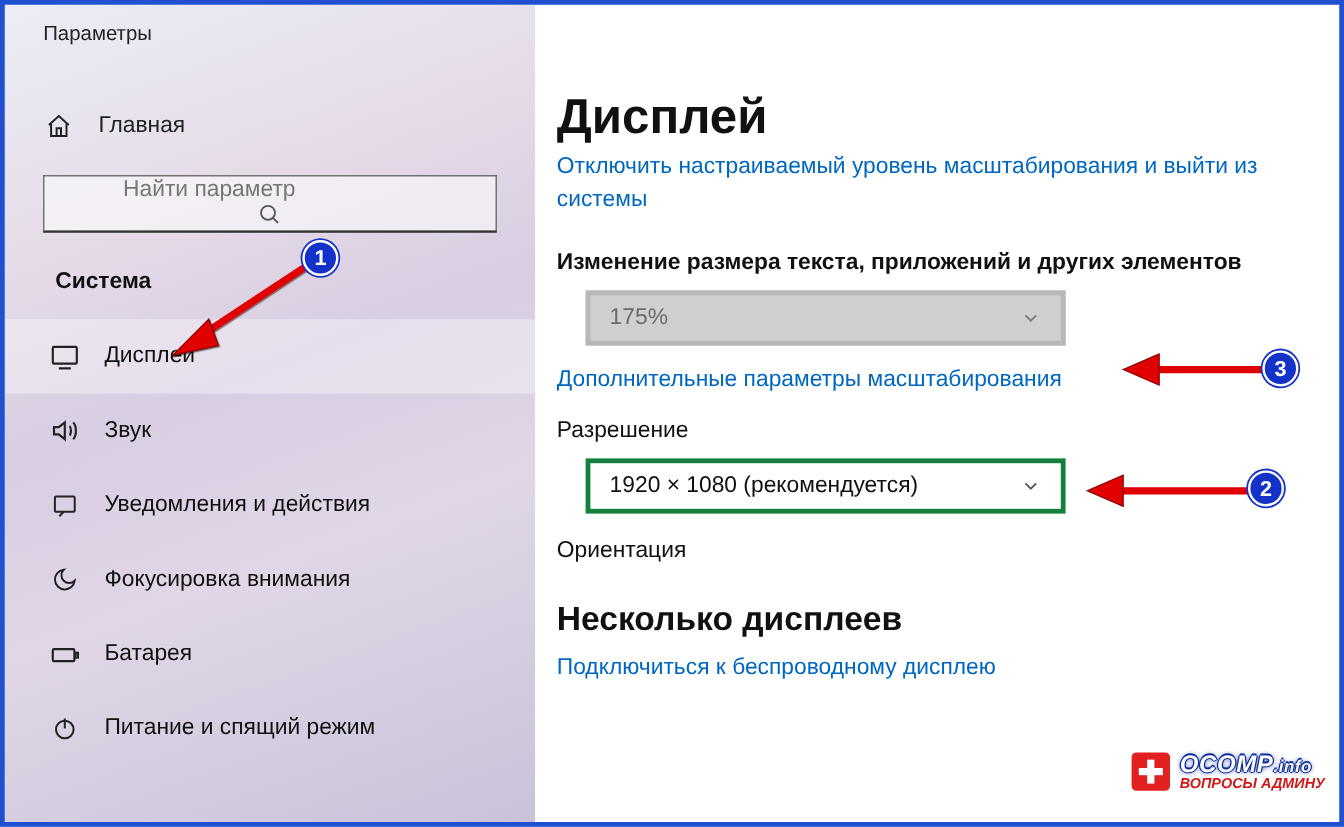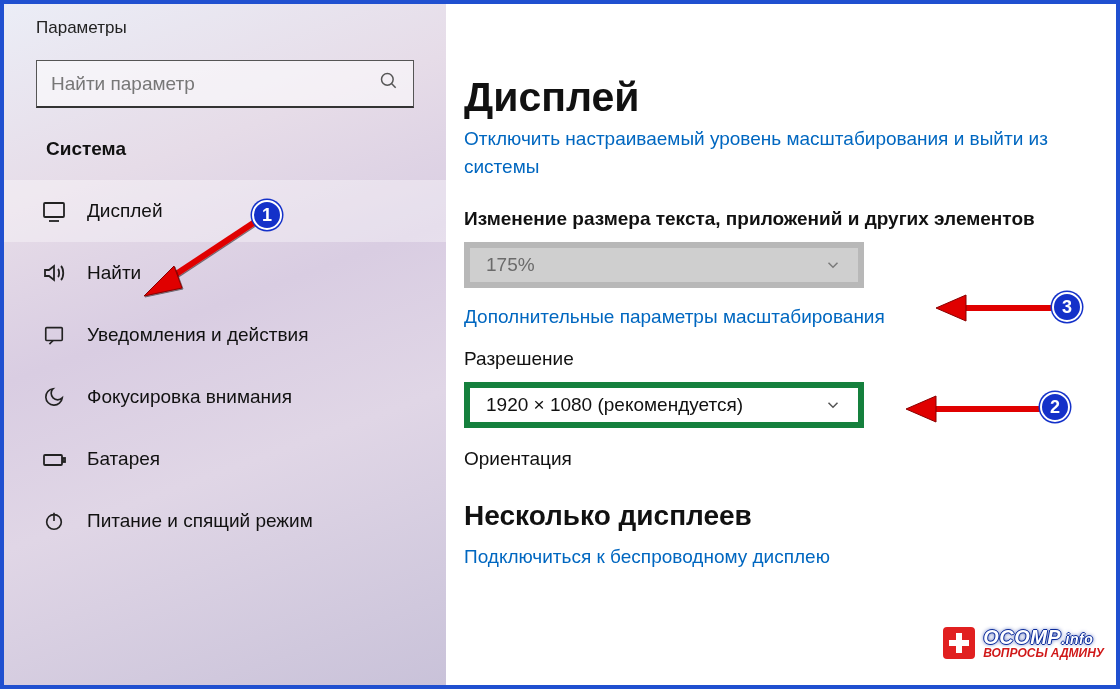--- a/index.html
+++ b/index.html
@@ -34,20 +34,21 @@
   .search-box {
     margin: 14px 32px 20px 32px;
     border: 1.5px solid #555;
     border-bottom: 2px solid #333;
     background: rgba(255,255,255,0.55);
     height: 48px;
     display: flex; align-items: center;
     padding: 0 14px;
     font-size: 19px;
     color: #666;
+    flex-direction: column;
   }
   .search-box input {
     flex: 1; border: none; background: transparent; outline: none;
     font-size: 19px; color: #333;
     font-family: inherit;
   }
   .search-box input::placeholder { color: #777; }
   .search-icon { width: 20px; height: 20px; color: #555; }
   .section-head {
     padding: 10px 24px 20px 42px;
@@ -83,29 +84,30 @@
     font-size: 41px;
     font-weight: 600;
     color: #111;
     padding-top: 60px;
     padding-bottom: 4px;
   }
   .link { color: #0067c0; font-size: 19px; text-decoration: none; cursor: pointer; }
   .cut-link { color: #0067c0; font-size: 19px; line-height: 1.45; }
   .label { font-size: 19px; color: #111; margin-top: 20px; margin-bottom: 12px; }
   .select {
-    border: 6px solid #15803d;
+    border: 4px solid #15803d;
     height: 46px;
     width: 400px;
     display: flex; align-items: center; justify-content: space-between;
     padding: 0 16px;
     font-size: 19px;
     color: #111;
     background: #fff;
     cursor: pointer;
+    margin-left: 24px;
   }
   .select.disabled {
     background: #cfcfcf;
     color: #6b6b6b;
     border-color: #b8b8b8;
   }
   .chevron { width: 18px; height: 18px; color: #555; }
   .sub-h2 {
     font-size: 28px;
     font-weight: 600;
@@ -157,20 +159,30 @@
     text-shadow: -1px 0 #fff, 1px 0 #fff, 0 -1px #fff, 0 1px #fff; }
 </style>
 </head>
 <body>
 
 <div class="window">
 
   <div class="sidebar">
     <div class="title">Параметры</div>
 
+    <div class="home-row">
+      <span class="icon">
+        <svg viewBox="0 0 24 24" width="22" height="22" fill="none" stroke="#222" stroke-width="1.8">
+          <path d="M3 11 L12 3 L21 11"></path>
+            <path d="M5 10 V21 H19 V10"></path>
+            <path d="M10 21 V14 H14 V21"></path>
+        </svg>
+      </span>
+      <span>Главная</span>
+    </div>
 
     <div class="search-box">
       <input type="text" placeholder="Найти параметр" style="">
       <span>
         <svg class="search-icon" viewBox="0 0 24 24" fill="none" stroke="#555" stroke-width="1.8">
           <circle cx="10" cy="10" r="7"></circle>
             <line x1="20" y1="20" x2="15" y2="15"></line>
         </svg>
       </span>
     </div>
@@ -188,21 +200,21 @@
     </div>
 
     <div class="nav-item">
       <span class="icon">
         <svg viewBox="0 0 24 24" width="24" height="24" fill="none" stroke="#222" stroke-width="1.8">
           <path d="M3 9v6h4l5 4V5L7 9H3z"></path>
             <path d="M16 8c1.5 1.5 1.5 6.5 0 8"></path>
             <path d="M19 5c3 3 3 11 0 14"></path>
         </svg>
       </span>
-      <span>Найти</span>
+      <span>Звук</span>
     </div>
 
     <div class="nav-item">
       <span class="icon">
         <svg viewBox="0 0 24 24" width="22" height="22" fill="none" stroke="#222" stroke-width="1.8">
           <rect x="3" y="4" width="18" height="14" rx="1"></rect>
             <path d="M7 22l4-4"></path>
         </svg>
       </span>
       <span>Уведомления и действия</span>

